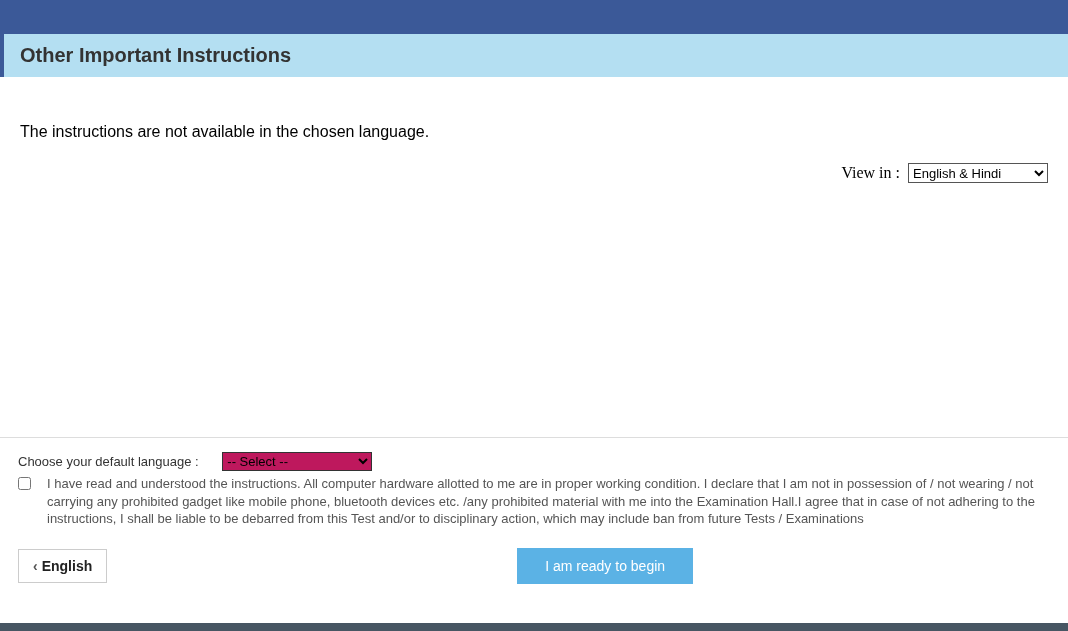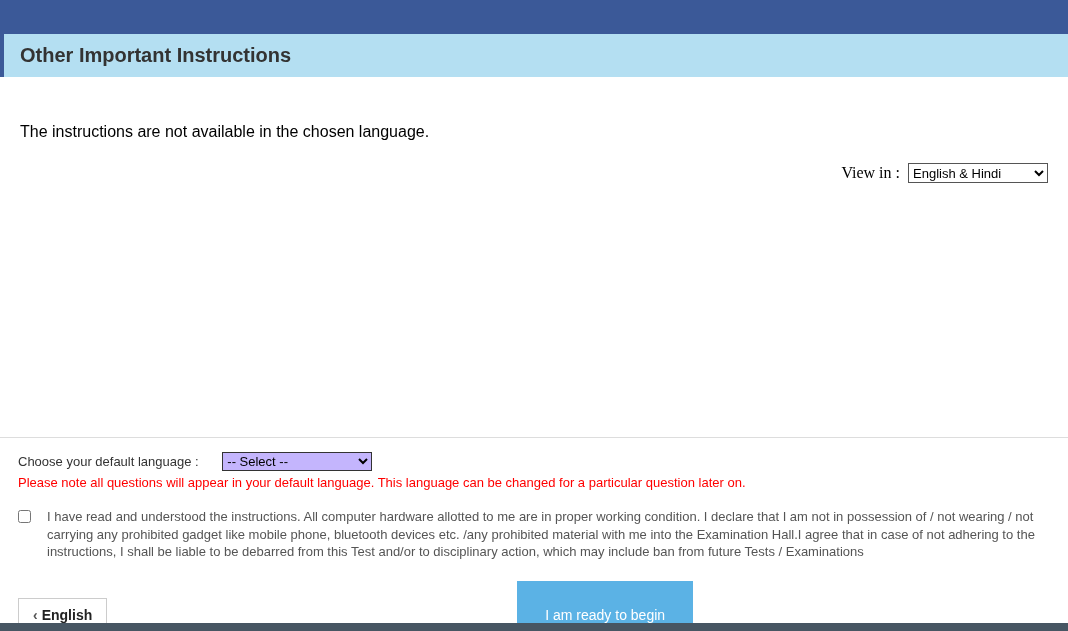--- a/index.html
+++ b/index.html
@@ -71,21 +71,21 @@
       margin-bottom: 4px;
     }
     .lang-row label {
       margin-right: 20px;
     }
     .lang-select {
       font-family: Arial, sans-serif;
       font-size: 13px;
       width: 150px;
       border: 1px solid #333;
-      background: #c4b5fd;
+      background: #be185d;
     }
     .note-text {
       color: #ff0000;
       font-size: 13px;
       margin-bottom: 18px;
     }
     .checkbox-row {
       display: flex;
       align-items: flex-start;
       gap: 16px;
@@ -118,21 +118,21 @@
       gap: 4px;
     }
     .previous-btn .chev {
       font-size: 14px;
       color: #555;
     }
     .begin-btn {
       background: #5bb2e5;
       color: #fff;
       border: none;
-      padding: 26px 28px;
+      padding: 10px 28px;
       font-size: 14px;
       cursor: pointer;
       margin-left: 410px;
     }
     .footer-bar {
       position: absolute;
       bottom: 0;
       left: 0;
       right: 0;
       height: 8px;
@@ -158,21 +158,20 @@
   <div class="instructions-text">The instructions are not available in the chosen language.</div>
 </div>
 
 <div class="bottom-panel">
   <div class="lang-row">
     <label>Choose your default language : </label>
     <select class="lang-select">
       <option>-- Select --</option>
     </select>
   </div>
-  <div class="note-text">Please note all questions will appear in your default language. This language can be changed for a particular question later on.</div>
 
   <div class="checkbox-row">
     <input type="checkbox" style="">
     <span class="agreement-text">I have read and understood the instructions. All computer hardware allotted to me are in proper working condition. I declare that I am not in possession of / not wearing / not carrying any prohibited gadget like mobile phone, bluetooth devices etc. /any prohibited material with me into the Examination Hall.I agree that in case of not adhering to the instructions, I shall be liable to be debarred from this Test and/or to disciplinary action, which may include ban from future Tests / Examinations</span>
   </div>
 
   <div class="button-row">
     <button class="previous-btn">
       <span class="chev">‹</span>
       <span>English</span>

